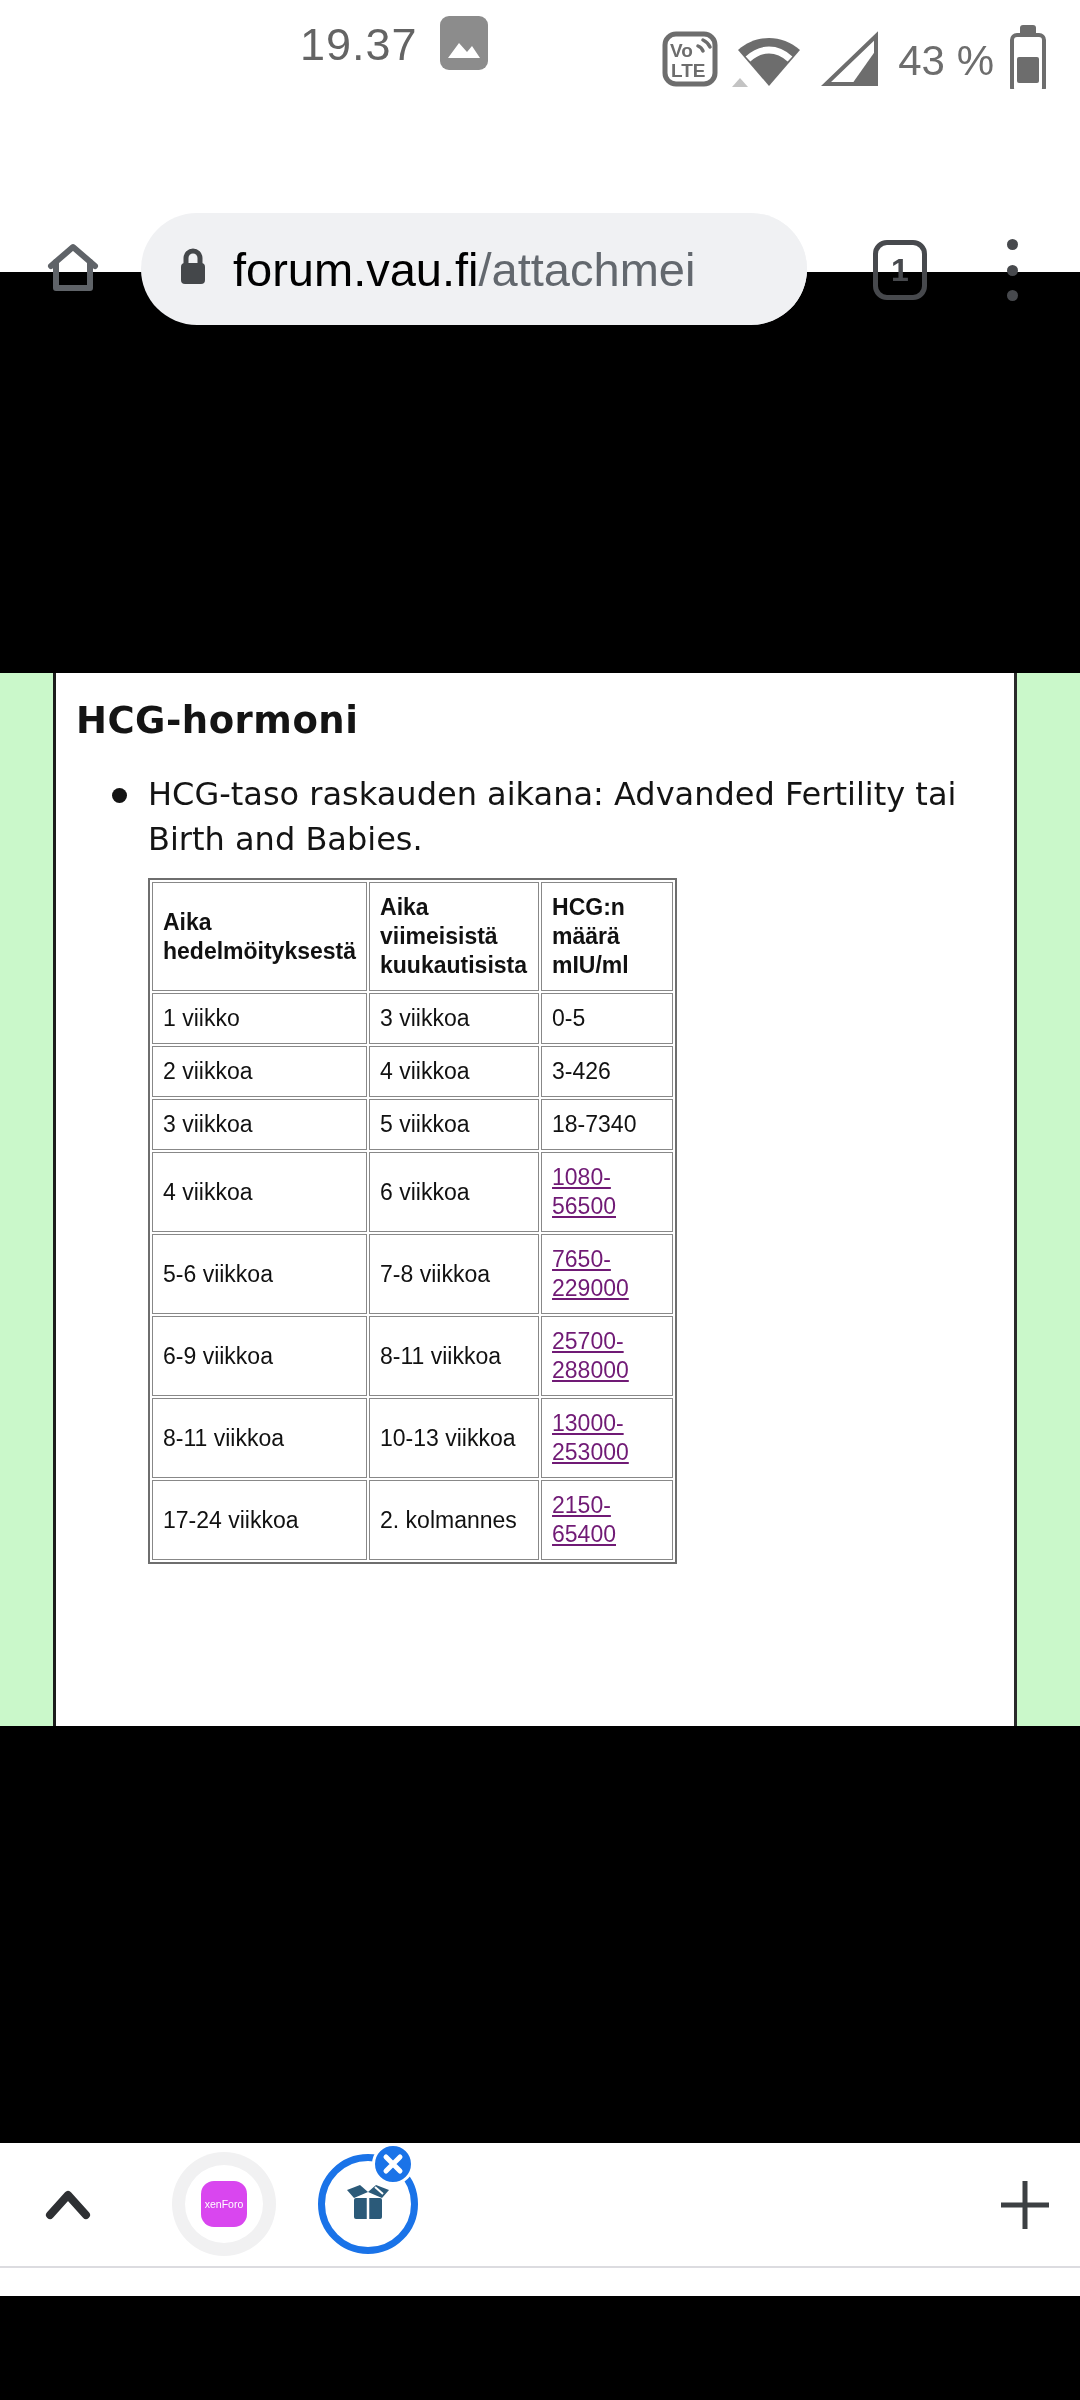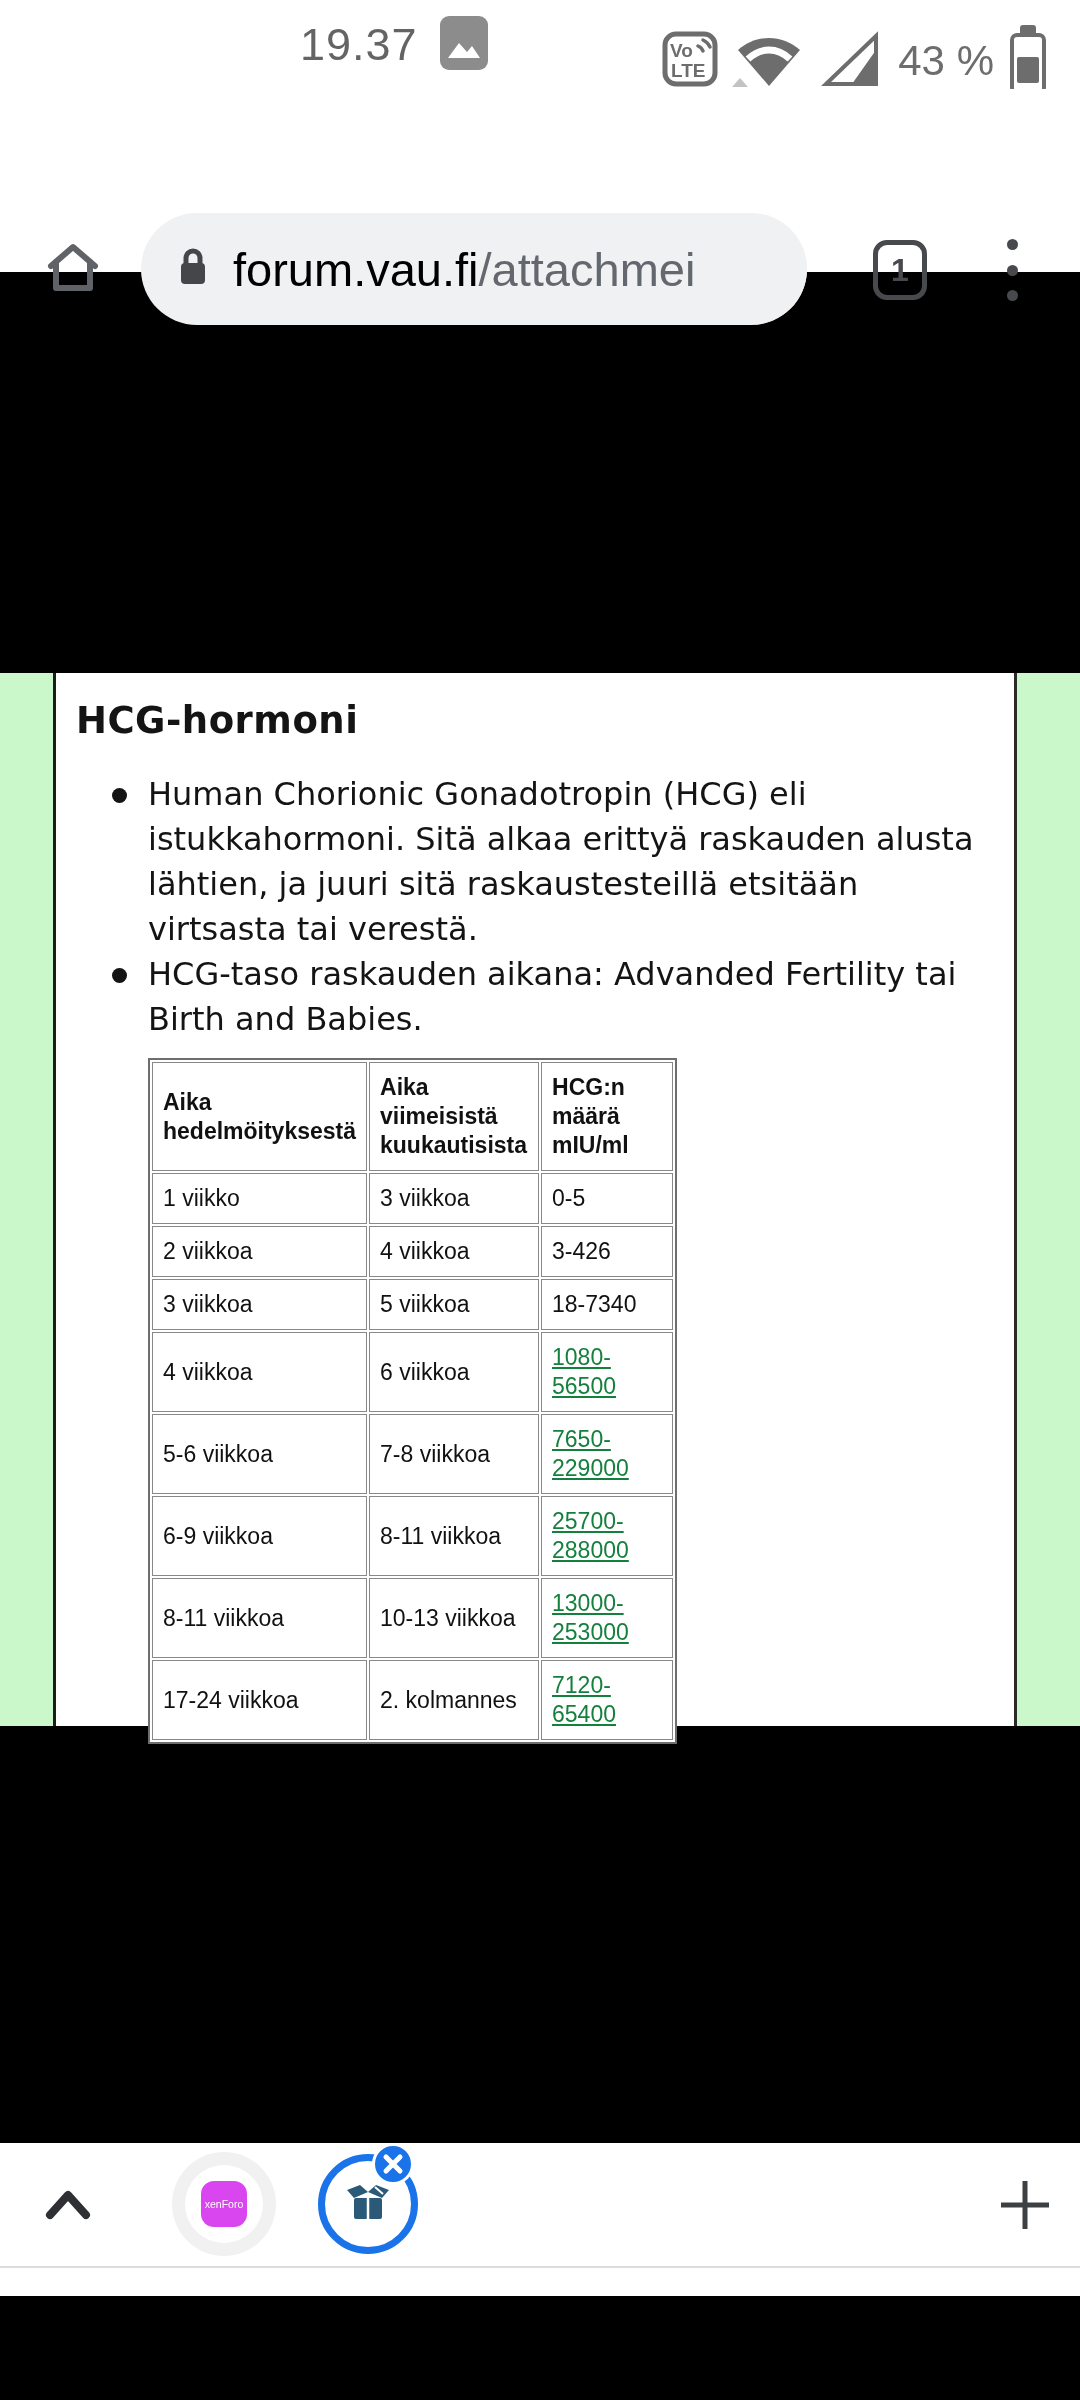--- a/index.html
+++ b/index.html
@@ -53,21 +53,21 @@
   .doc li { position:relative; padding-left:72px; font-size:32px; line-height:45px; }
   .doc li::before { content:""; position:absolute; left:36px; top:16px; width:15px; height:15px;
                     border-radius:50%; background:#141414; }
   a.glink, .link { color:#2e8b2e; text-decoration:underline; }
   .hcg-table { border-collapse:separate; border-spacing:2px; table-layout:fixed;
                margin:16px 0 0 72px; border:2px solid #6e6e6e; background:#fff;
                font-family:"Liberation Sans", sans-serif; }
   .hcg-table th, .hcg-table td { border:1px solid #888; background:#fff; text-align:left;
                vertical-align:middle; padding:10px 10px; font-size:23px; line-height:29px; color:#111; }
   .hcg-table th { font-weight:bold; }
-  .hcg-table td.link { color:#15803d; text-decoration:underline; }
+  .hcg-table td.link { color:#701a75; text-decoration:underline; }
   
   .bottom-bar { position:relative; height:123px; background:#fff; }
   .collapse-btn { position:absolute; left:42px; top:44px; }
   .bubble-gray { position:absolute; left:172px; top:9px; width:104px; height:104px; border-radius:50%;
                  background:#f1f1f2; display:flex; align-items:center; justify-content:center; }
   .bubble-gray .inner-white { width:78px; height:78px; border-radius:50%; background:#fff;
                  display:flex; align-items:center; justify-content:center; }
   .xf-icon { width:46px; height:46px; border-radius:13px; background:#d946ef; color:#fff;
              display:flex; align-items:center; justify-content:center; font-size:10.5px; }
   .xf-icon b { font-weight:normal; }
@@ -159,21 +159,20 @@
     </div>
   </div>
 
   <div class="band-top"></div>
 
   <div class="content">
     <div class="green-strip left"></div>
     <div class="doc">
       <div class="doc-heading">HCG-hormoni</div>
       <ul>
-        <li>Human Chorionic Gonadotropin (HCG) eli istukkahormoni. Sitä alkaa erittyä raskauden alusta lähtien, ja juuri sitä raskaustesteillä etsitään virtsasta tai verestä.</li>
         <li><span>HCG-taso raskauden aikana: </span><span class="glink">Advanded Fertility</span><span> tai </span><span class="glink">Birth and Babies</span><span>.</span></li>
       </ul>
       <table class="hcg-table">
         <colgroup>
             <col style="width:215px">
             <col style="width:170px">
             <col style="width:132px">
           </colgroup>
         <thead>
             <tr>
@@ -214,21 +213,21 @@
               <td class="link">25700-288000</td>
             </tr>
             <tr>
               <td>8-11 viikkoa</td>
               <td>10-13 viikkoa</td>
               <td class="link">13000-253000</td>
             </tr>
             <tr>
               <td>17-24 viikkoa</td>
               <td>2. kolmannes</td>
-              <td class="link">7120-65400</td>
+              <td class="link">2150-65400</td>
             </tr>
           </tbody>
       </table>
     </div>
     <div class="green-strip right"></div>
   </div>
 
   <div class="band-bottom"></div>
 
   <div class="bottom-bar">

